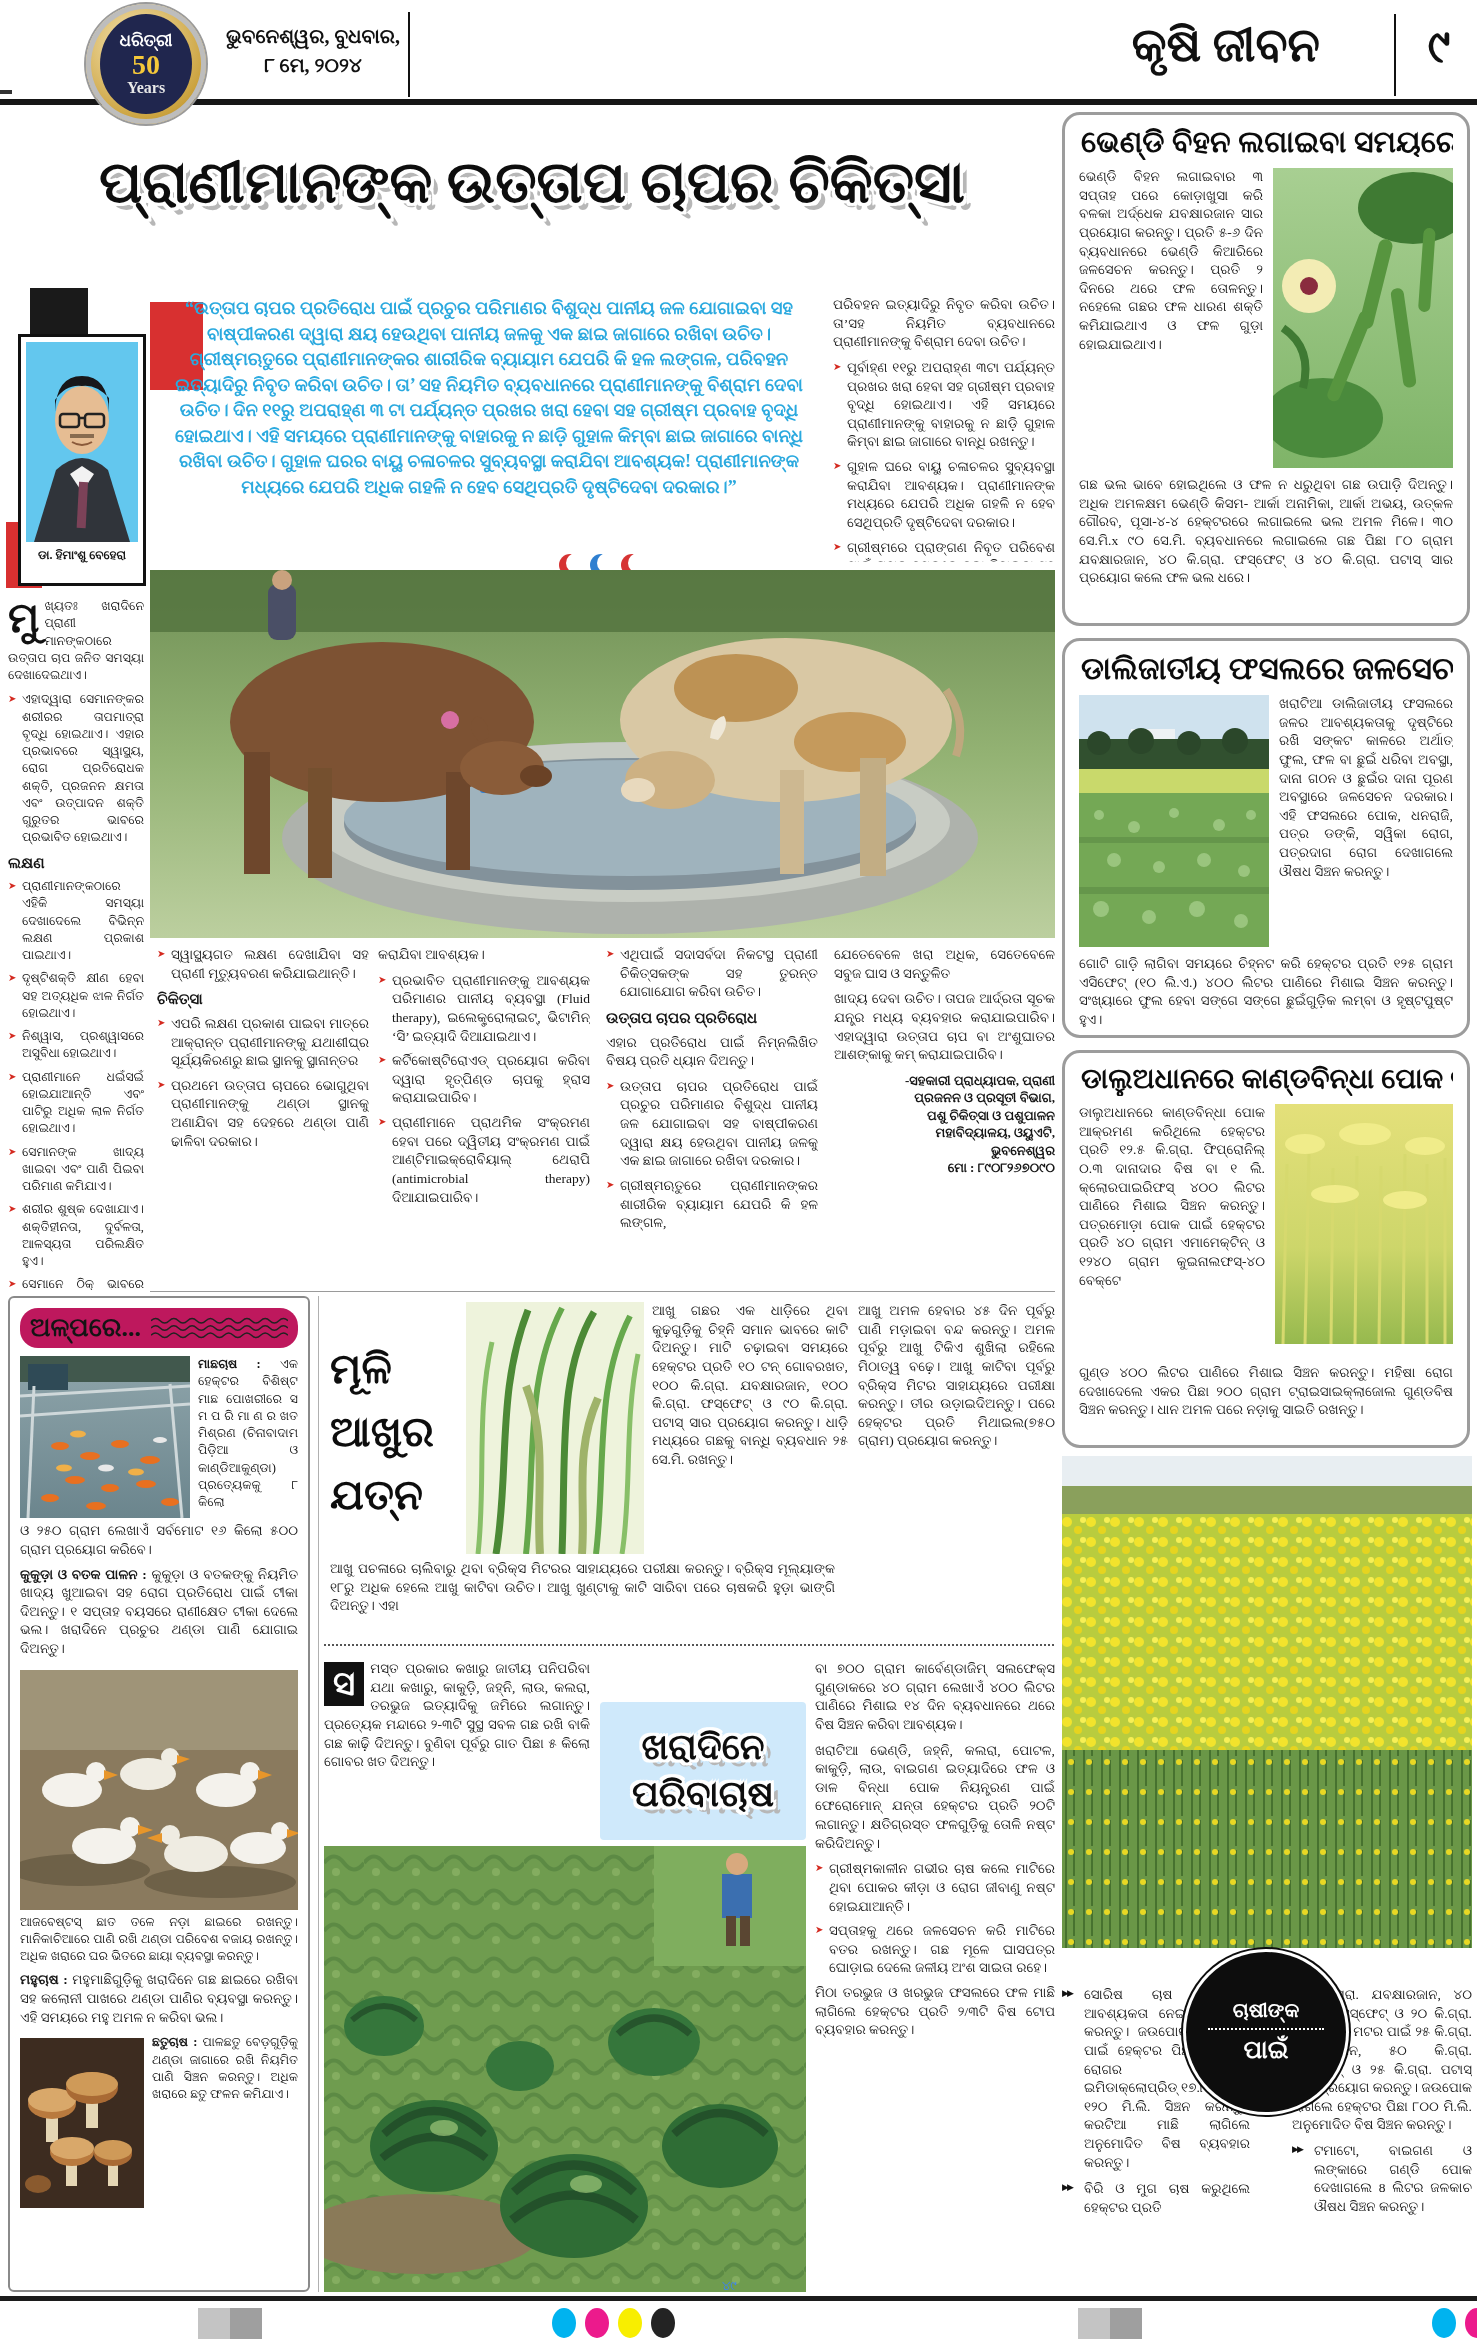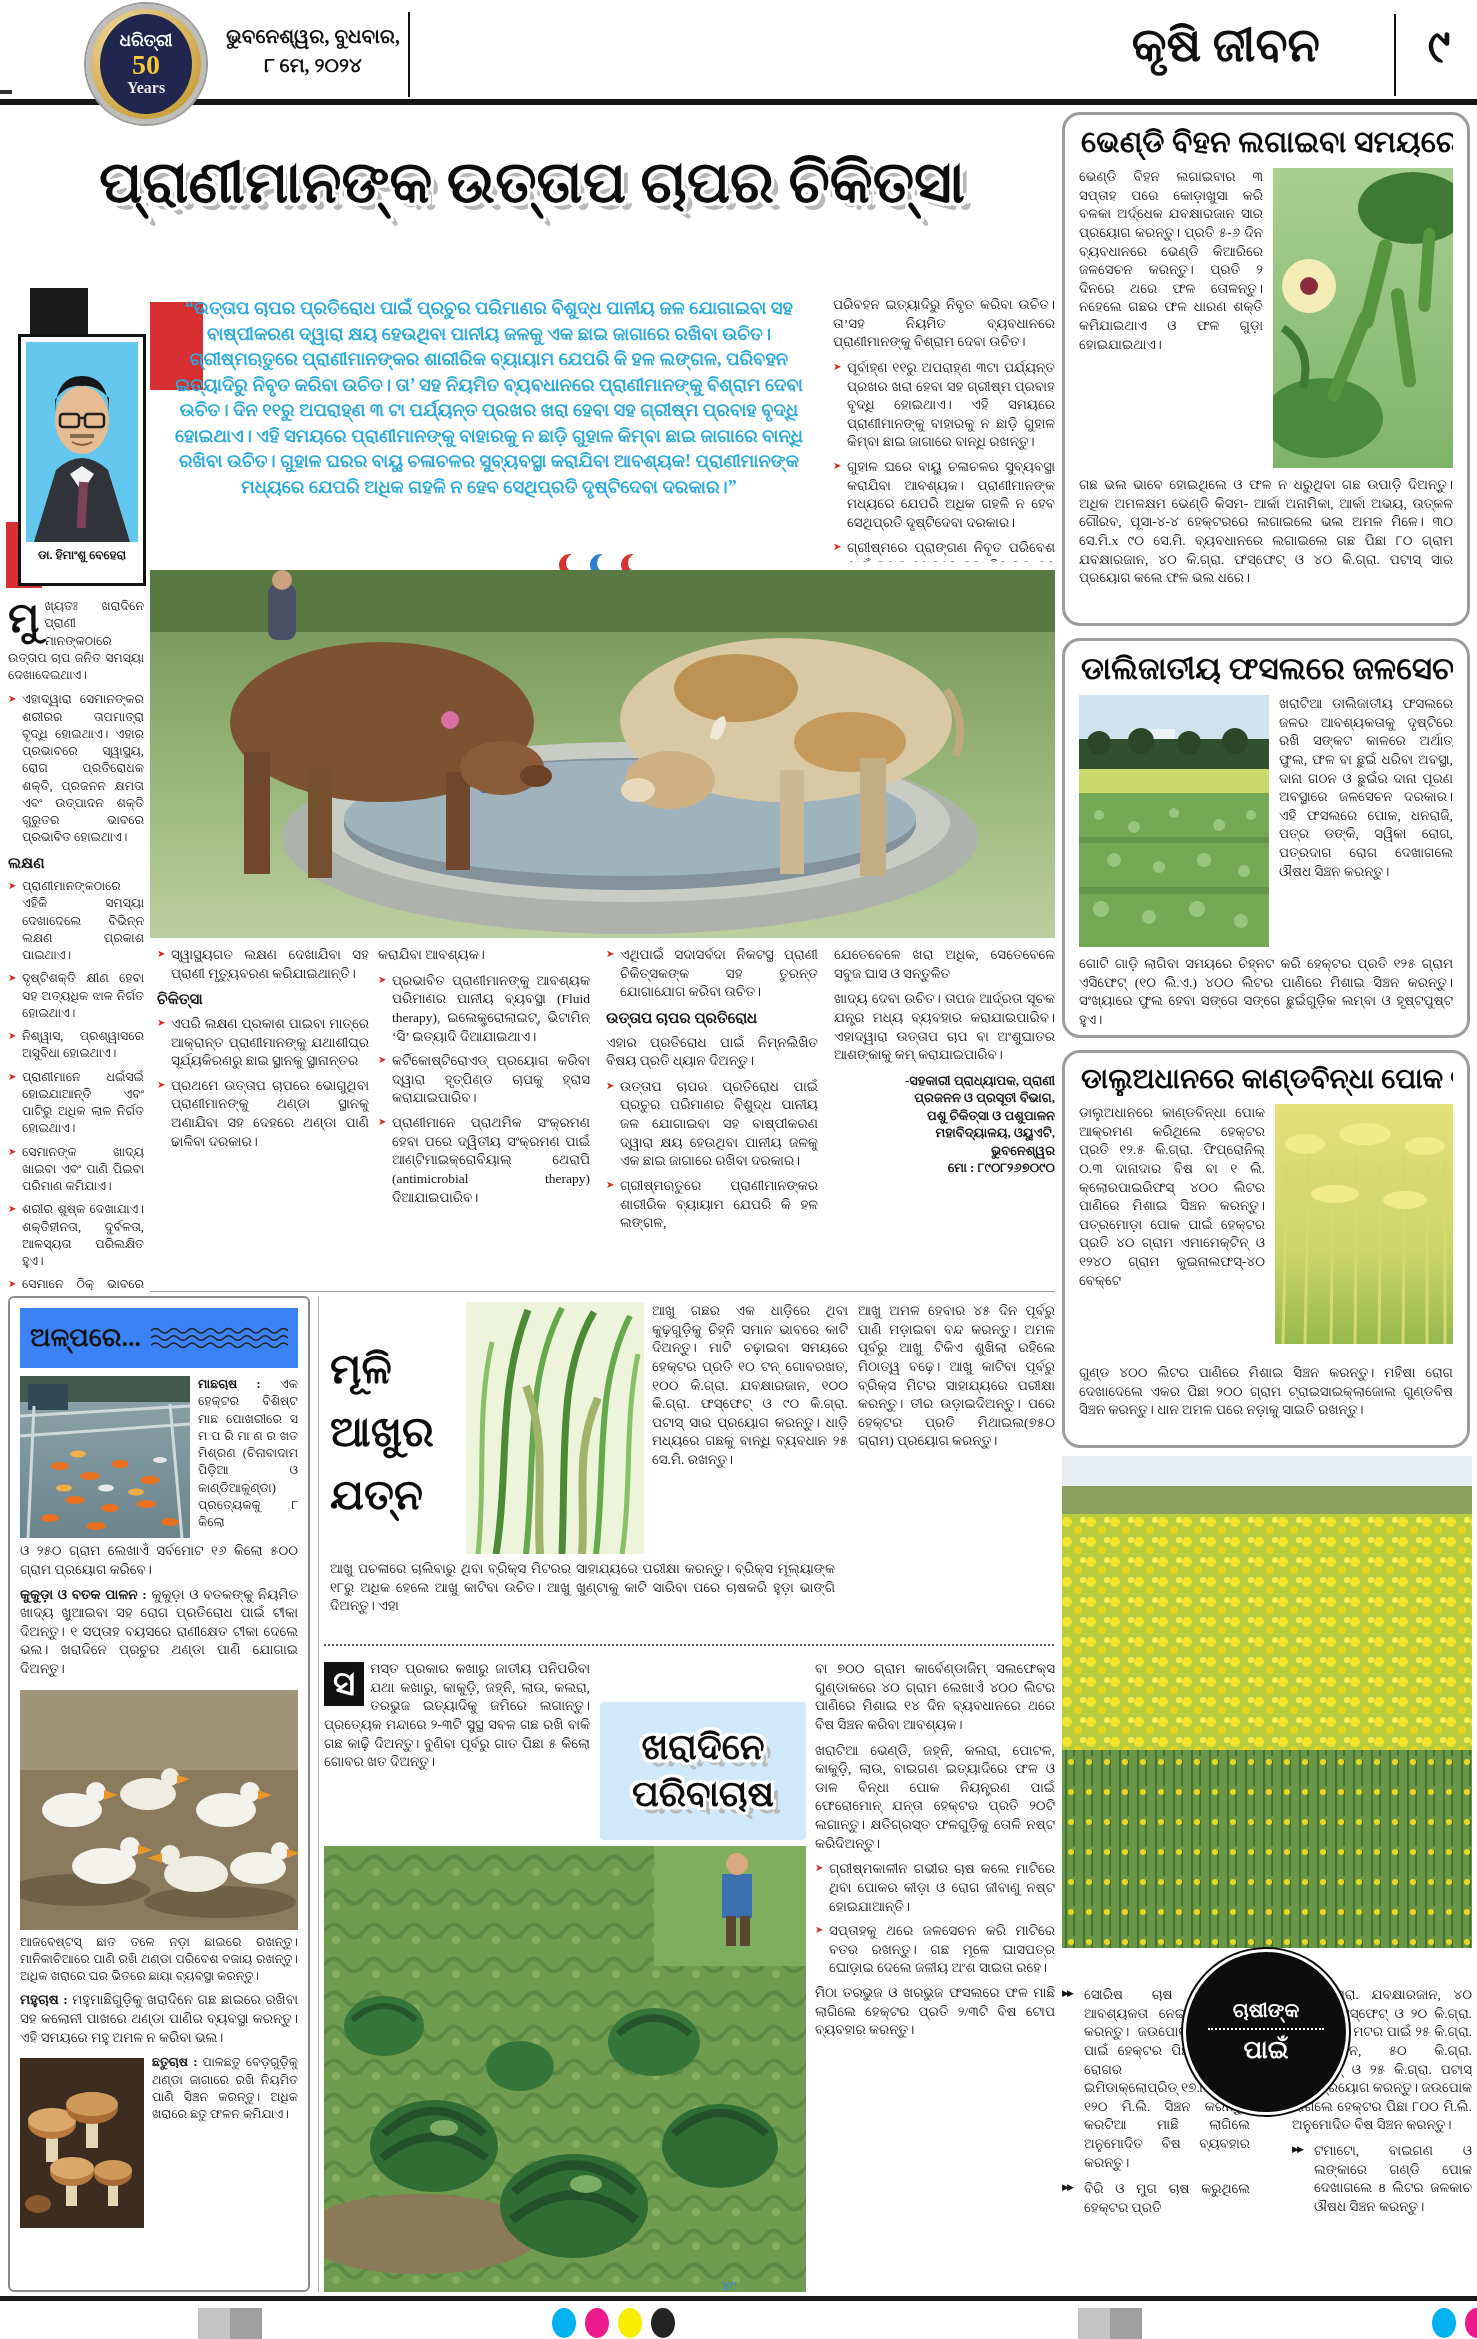--- a/index.html
+++ b/index.html
@@ -308,21 +308,21 @@
   <div class="abs txt" style="left:1062px;top:1986px;width:188px;height:348px;">
     <div class="bb">ସୋରିଷ ଚାଷ କରୁଥିଲେ ଆବଶ୍ୟକତା ନେଇ ଜଳସେଚନ କରନ୍ତୁ। ଜଉପୋକ ପ୍ରତିକାର ପାଇଁ ହେକ୍ଟର ପିଛା ୧ ଲିଟର ରୋଗର କିମ୍ବା ଇମିଡାକ୍ଲୋପ୍ରିଡ୍ ୧୭.୮ ଏସ୍ଏଲ୍ ୧୨୦ ମି.ଲି. ସିଞ୍ଚନ କରନ୍ତୁ। କରଟିଆ ମାଛି ଲାଗିଲେ ଅନୁମୋଦିତ ବିଷ ବ୍ୟବହାର କରନ୍ତୁ।</div>
     <div class="bb">ବିରି ଓ ମୁଗ ଚାଷ କରୁଥିଲେ ହେକ୍ଟର ପ୍ରତି</div>
   </div>
   <div class="abs txt" style="left:1292px;top:1986px;width:180px;height:348px;">
     <p>୨୦ କି.ଗ୍ରା. ଯବକ୍ଷାରଜାନ, ୪୦ କି.ଗ୍ରା. ଫସ୍ଫେଟ୍ ଓ ୨୦ କି.ଗ୍ରା. ପଟାସ୍ ଏବଂ ମଟର ପାଇଁ ୨୫ କି.ଗ୍ରା. ଯବକ୍ଷାରଜାନ, ୫୦ କି.ଗ୍ରା. ଫସ୍ଫେଟ୍ ଓ ୨୫ କି.ଗ୍ରା. ପଟାସ୍ ସାର ପ୍ରୟୋଗ କରନ୍ତୁ। ଜଉପୋକ ଲାଗିଲେ ହେକ୍ଟର ପିଛା ୮୦୦ ମି.ଲି. ଅନୁମୋଦିତ ବିଷ ସିଞ୍ଚନ କରନ୍ତୁ।</p>
     <div class="bb">ଟମାଟୋ, ବାଇଗଣ ଓ ଲଙ୍କାରେ ଗଣ୍ଡି ପୋକ ଦେଖାଗଲେ 8 ଲିଟର ଜଳକାଚ ଔଷଧ ସିଞ୍ଚନ କରନ୍ତୁ।</div>
   </div>
 
   <div class="abs" style="left:8px;top:1296px;width:302px;height:996px;border:2px solid #8a8a8a;border-radius:6px;box-sizing:border-box;padding:10px;overflow:hidden;background:#fff;">
-    <div style="background:#3b82f6;height:60px;display:flex;align-items:center;padding:0 10px;margin-bottom:8px;">
+    <div style="background:#be185d;height:40px;display:flex;align-items:center;padding:0 10px;margin-bottom:8px;border-radius:18px;">
       <span style="font-size:26px;font-weight:800;margin-right:10px;white-space:nowrap;">ଅଳ୍ପରେ...</span>
       <svg width="150" height="24" viewBox="0 0 150 24">
         <g stroke="#222" stroke-width="1.6" fill="none">
           <path d="M0 4 q5 -5 10 0 t10 0 t10 0 t10 0 t10 0 t10 0 t10 0 t10 0 t10 0 t10 0 t10 0 t10 0 t10 0 t10 0 t10 0"></path>
           <path d="M0 12 q5 -5 10 0 t10 0 t10 0 t10 0 t10 0 t10 0 t10 0 t10 0 t10 0 t10 0 t10 0 t10 0 t10 0 t10 0 t10 0"></path>
           <path d="M0 20 q5 -5 10 0 t10 0 t10 0 t10 0 t10 0 t10 0 t10 0 t10 0 t10 0 t10 0 t10 0 t10 0 t10 0 t10 0 t10 0"></path>
         </g>
       </svg>
     </div>
     <svg class="photo" width="170" height="162" viewBox="0 0 170 162" style="float:left;margin:0 8px 4px 0;">

